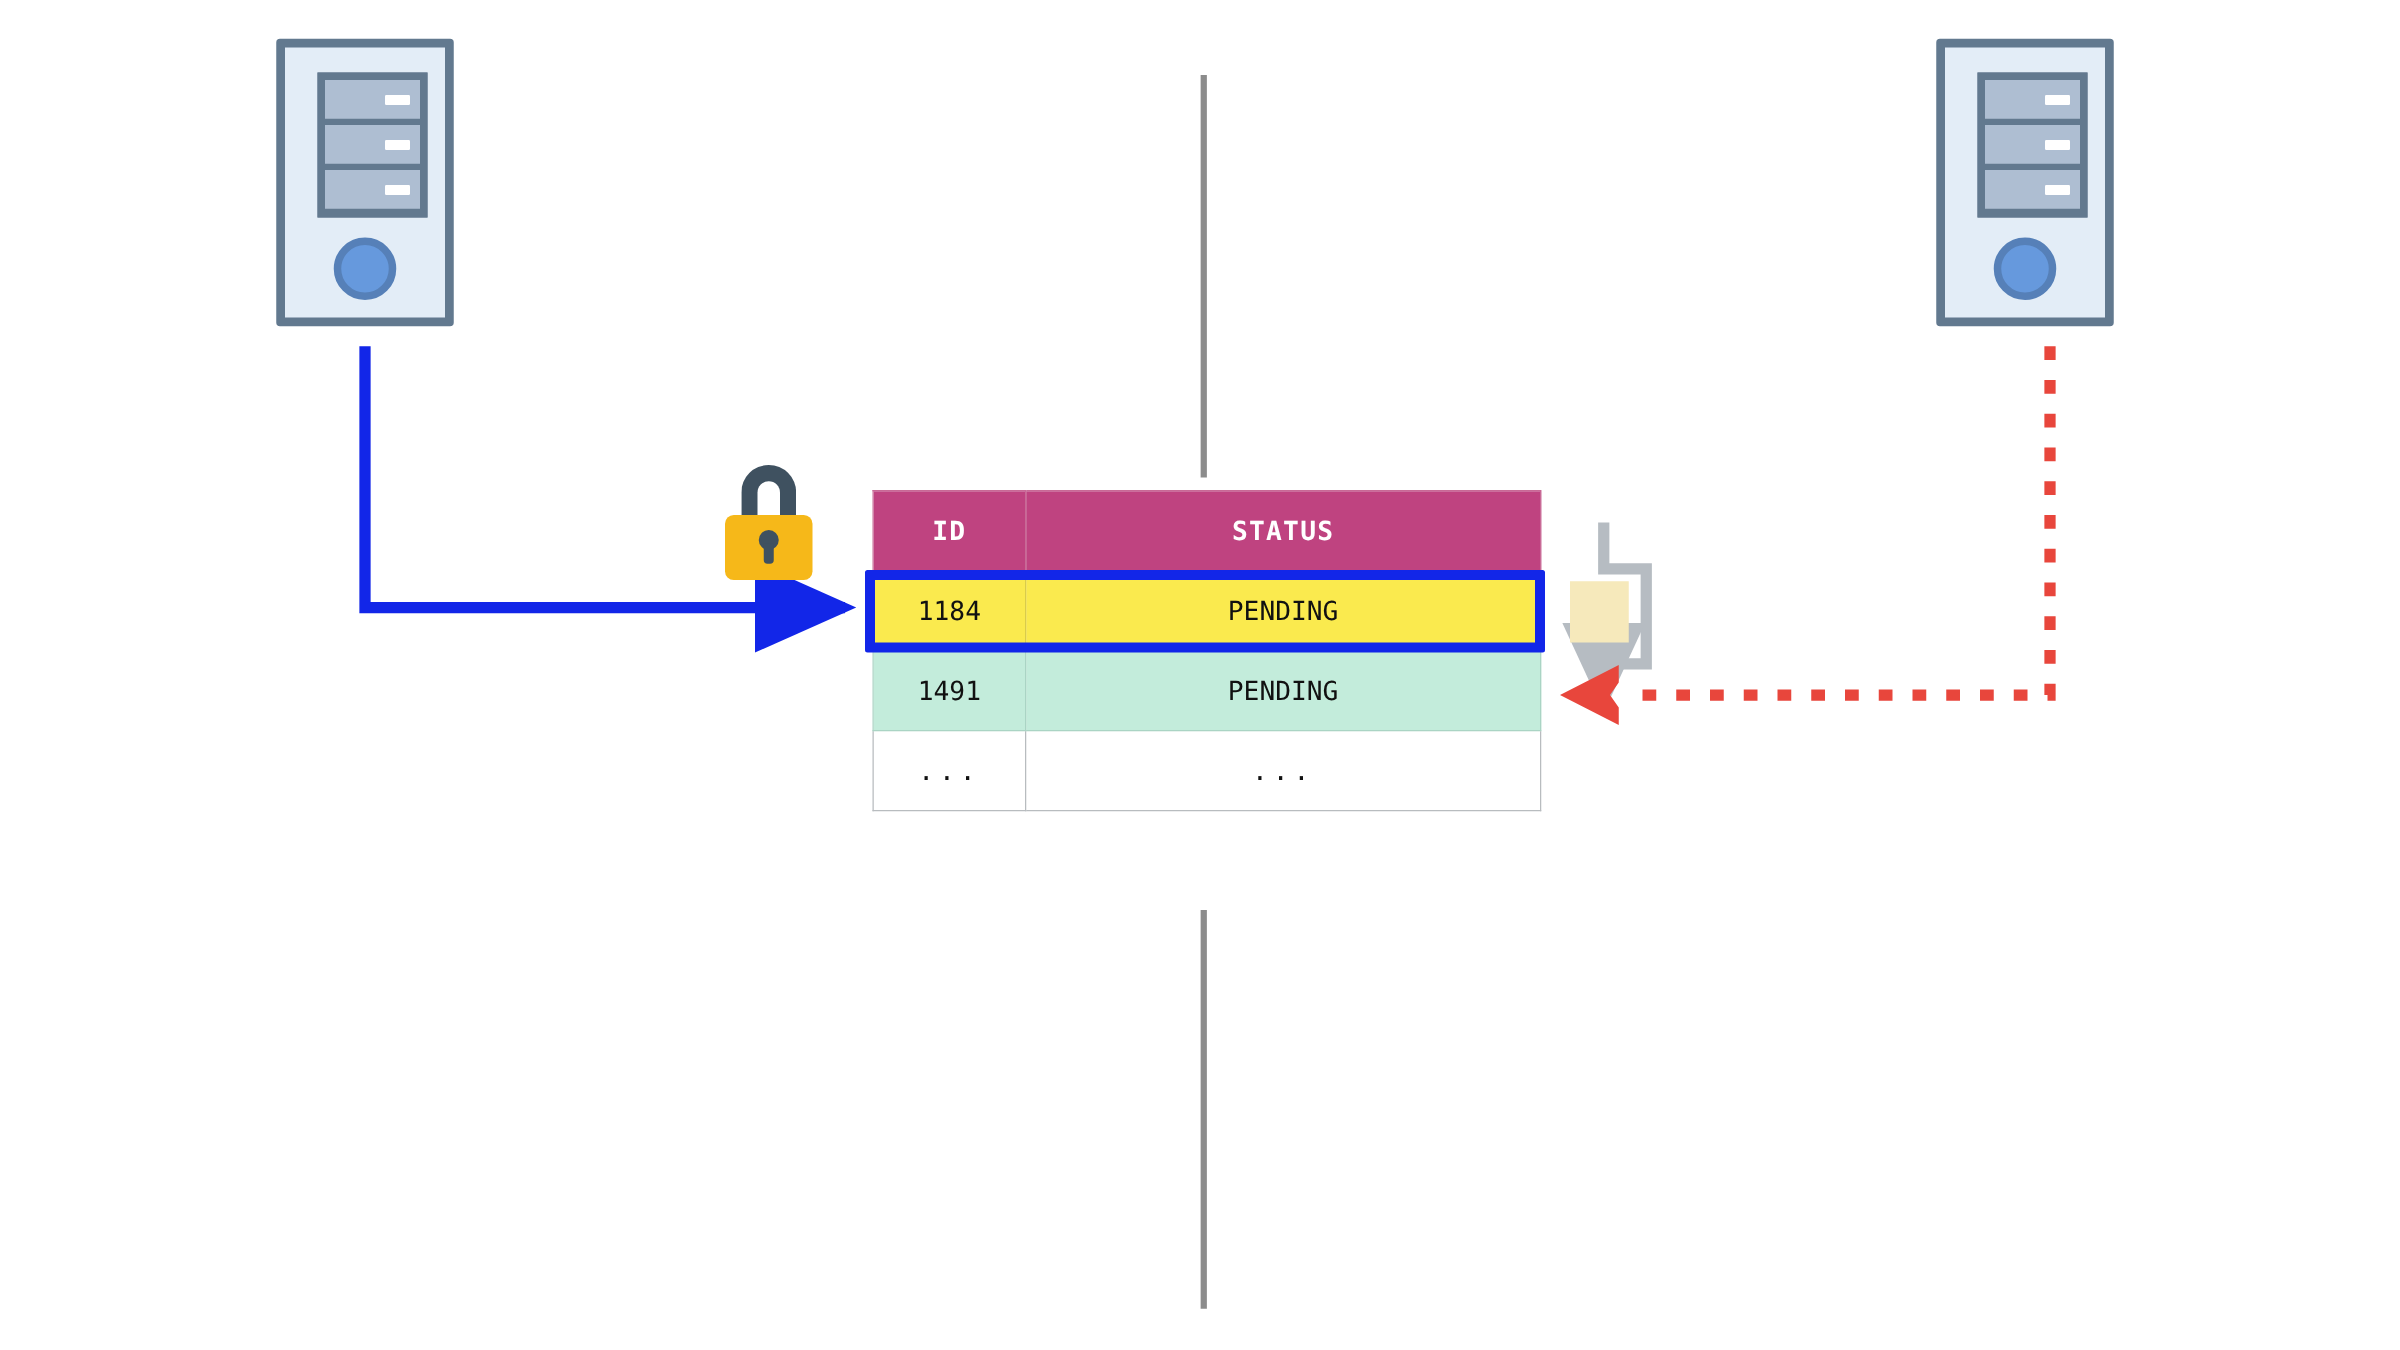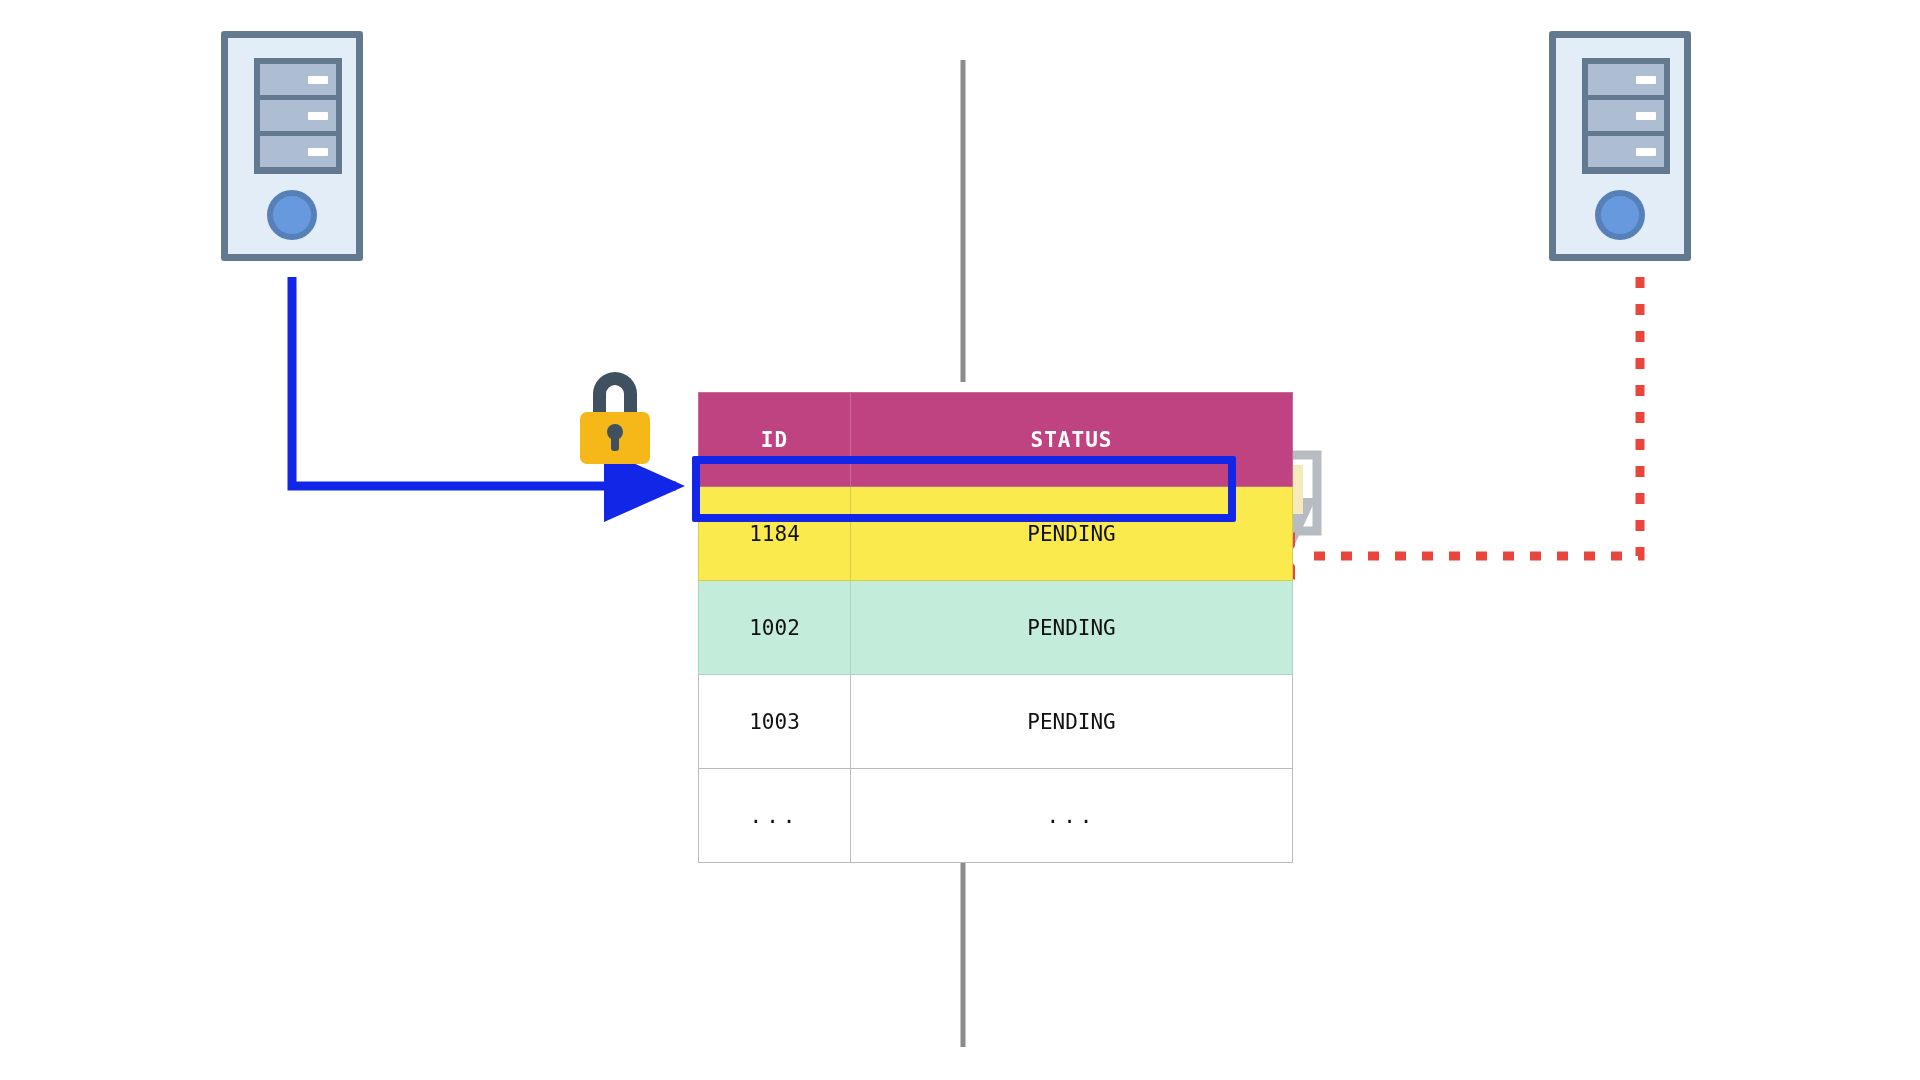--- a/index.html
+++ b/index.html
@@ -132,21 +132,21 @@
     border-collapse: collapse;
     table-layout: fixed;
     font-family: "DejaVu Sans Mono", monospace;
   }
   .db-table th, .db-table td {
     border: 1px solid #b8bcbf;
     height: 63px;
     text-align: center;
     font-size: 21px;
     color: #111111;
-    padding: 15px;
+    padding: 0;
   }
   .db-table th {
     background: #bf4380;
     color: #ffffff;
     font-weight: bold;
     letter-spacing: 1px;
     border-color: #c86a96;
     font-size: 21px;
   }
   .col-id { width: 121px; }
@@ -262,25 +262,21 @@
         <th class="col-id">ID</th>
         <th class="col-status">STATUS</th>
       </tr>
     </thead>
     <tbody>
       <tr class="row-highlight">
         <td>1184</td>
         <td>PENDING</td>
       </tr>
       <tr class="row-second">
-        <td>1002</td>
-        <td>PENDING</td>
-      </tr>
-      <tr class="row-plain">
-        <td>1003</td>
+        <td>1491</td>
         <td>PENDING</td>
       </tr>
       <tr class="row-plain">
         <td class="ellipsis-cell">...</td>
         <td class="ellipsis-cell">...</td>
       </tr>
     </tbody>
   </table>
 
   <div class="row-outline"></div>

